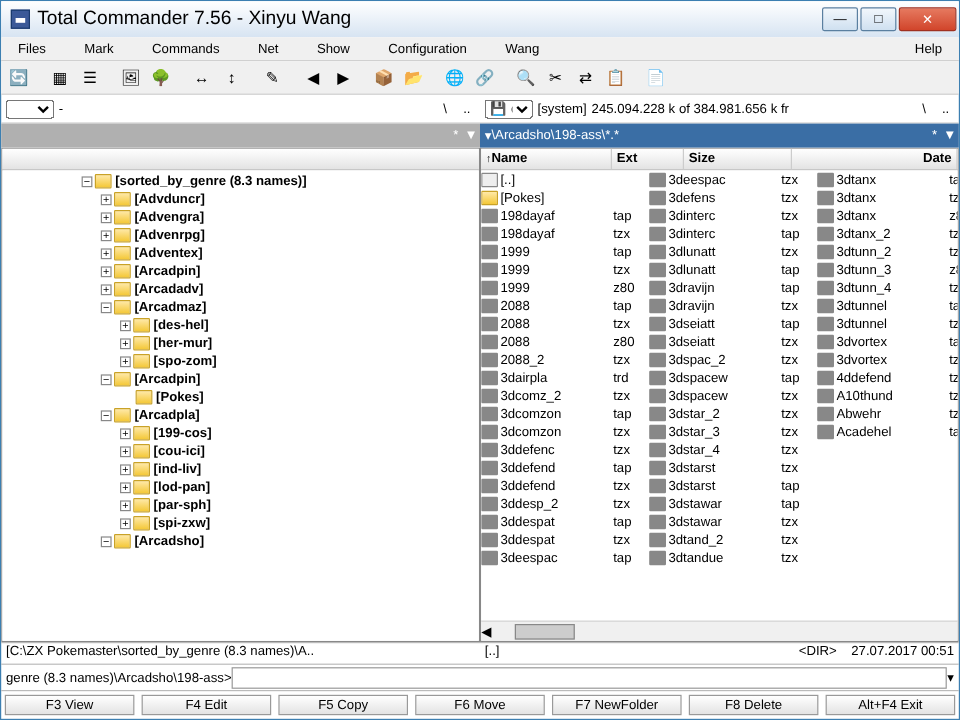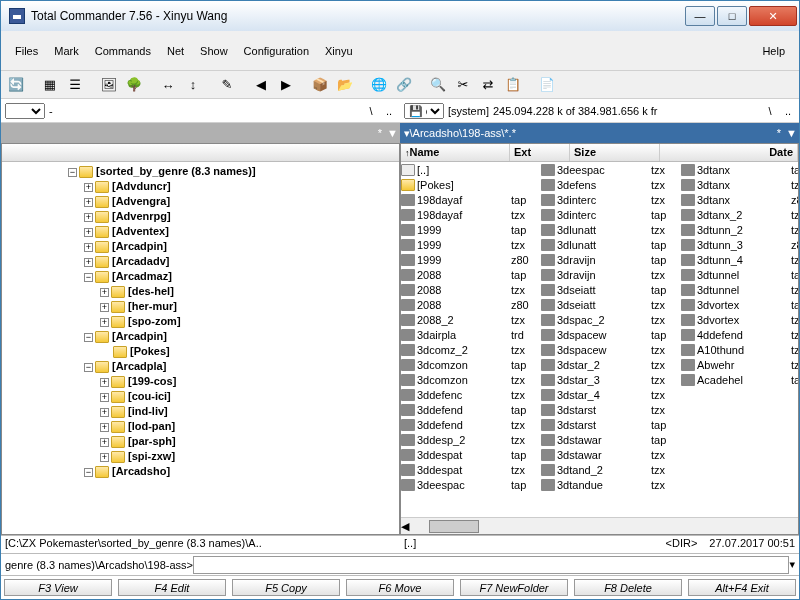--- a/index.html
+++ b/index.html
@@ -1,25 +1,25 @@
 <!DOCTYPE html>
 <html><head>
 <meta charset="utf-8">
 <style>
 * { box-sizing: border-box; margin: 0; padding: 0; font-family: "Segoe UI", Tahoma, sans-serif; font-size: 11px; }
 body { background: #f0f0f0; width: 800px; height: 600px; overflow: hidden; }
 .window { width: 800px; height: 600px; background: #fff; border: 1px solid #3c7fb1; display: flex; flex-direction: column; }
 .titlebar { height: 30px; background: linear-gradient(#fff, #d7e4f2); display: flex; align-items: center; padding: 0 2px; }
 .titlebar .icon { width: 16px; height: 16px; background: #3b5998; margin: 0 6px; display: inline-block; border: 1px solid #1a3a6e; position: relative; }
 .titlebar .icon::after { content: ""; position: absolute; left: 3px; top: 6px; width: 8px; height: 4px; background: #fff; }
-.titlebar .title { flex: 1; color: #000; font-size: 12px; }
+.titlebar .title { flex: 1; color: #000; font-size: 16px; }
 .titlebar .btns { display: flex; }
 .titlebar .btn { width: 30px; height: 20px; margin-left: 2px; border: 1px solid #5a7fa0; background: linear-gradient(#f2f7fc, #cfe0f0); display: flex; align-items: center; justify-content: center; border-radius: 2px; font-size: 11px; }
 .titlebar .btn.close { width: 48px; background: linear-gradient(#e67a60, #d1452b); border-color: #a03020; color: #fff; }
-.menubar { height: 40px; background: #f0f0f0; display: flex; align-items: center; padding: 0 6px; border-bottom: 1px solid #d0d0d0; }
+.menubar { height: 20px; background: #f0f0f0; display: flex; align-items: center; padding: 0 6px; border-bottom: 1px solid #d0d0d0; gap: 16px; }
 .menubar span { padding: 2px 8px; cursor: default; }
 .menubar .spacer { flex: 1; }
 .toolbar { height: 28px; background: #f0f0f0; display: flex; align-items: center; padding: 2px 4px; gap: 3px; border-bottom: 1px solid #d0d0d0; }
 .tbtn { width: 22px; height: 22px; border: 1px solid transparent; display: flex; align-items: center; justify-content: center; font-size: 13px; }
 .tsep { width: 6px; }
 .drivebar { height: 24px; display: flex; border-bottom: 1px solid #d0d0d0; }
 .drivecell { width: 50%; display: flex; align-items: center; padding: 0 4px; gap: 4px; }
 .drivecell select { width: 40px; font-size: 11px; }
 .drivecell .info { flex: 1; white-space: nowrap; overflow: hidden; }
 .drivecell .navicon { width: 14px; text-align: center; }
@@ -49,21 +49,21 @@
 .frow .fname { flex: 1; white-space: nowrap; overflow: hidden; }
 .frow .fext { width: 30px; text-align: left; }
 .hscroll { height: 17px; background: #f0f0f0; border-top: 1px solid #ccc; display: flex; align-items: center; }
 .hscroll .thumb { width: 50px; height: 13px; background: #cdcdcd; border: 1px solid #888; margin-left: 20px; }
 .status { height: 18px; display: flex; border-top: 1px solid #bbb; }
 .status .scell { width: 50%; padding: 1px 4px; display: flex; }
 .status .scell span:first-child { flex: 1; }
 .cmdline { height: 22px; display: flex; align-items: center; padding: 0 4px; border-top: 1px solid #bbb; }
 .cmdline input { flex: 1; border: 1px solid #999; height: 18px; padding: 0 3px; }
 .fnbar { height: 24px; display: flex; border-top: 1px solid #bbb; }
-.fnbar .fn { flex: 1; border: 1px solid #999; background: linear-gradient(#fff, #e3e3e3); display: flex; align-items: center; justify-content: center; margin: 3px; font-style: italic; }
+.fnbar .fn { flex: 1; border: 1px solid #999; background: linear-gradient(#fff, #e3e3e3); display: flex; align-items: center; justify-content: center; margin: 3px; }
 .hdr-arrow { font-size: 9px; }
 </style>
 </head>
 <body>
 
 <div class="window">
   <div class="titlebar">
     <span class="icon"></span>
     <span class="title">Total Commander 7.56 - Xinyu Wang</span>
     <div class="btns">
@@ -73,21 +73,21 @@
     </div>
   </div>
 
   <div class="menubar">
     <span>Files</span>
     <span>Mark</span>
     <span>Commands</span>
     <span>Net</span>
     <span>Show</span>
     <span>Configuration</span>
-    <span>Xinyu</span>
+    <span>Wang</span>
     <span class="spacer"></span>
     <span>Help</span>
   </div>
 
   <div class="toolbar">
     <div class="tbtn">🔄</div>
       <div class="tsep"></div>
     <div class="tbtn">▦</div>
     <div class="tbtn">☰</div>
       <div class="tsep"></div>

